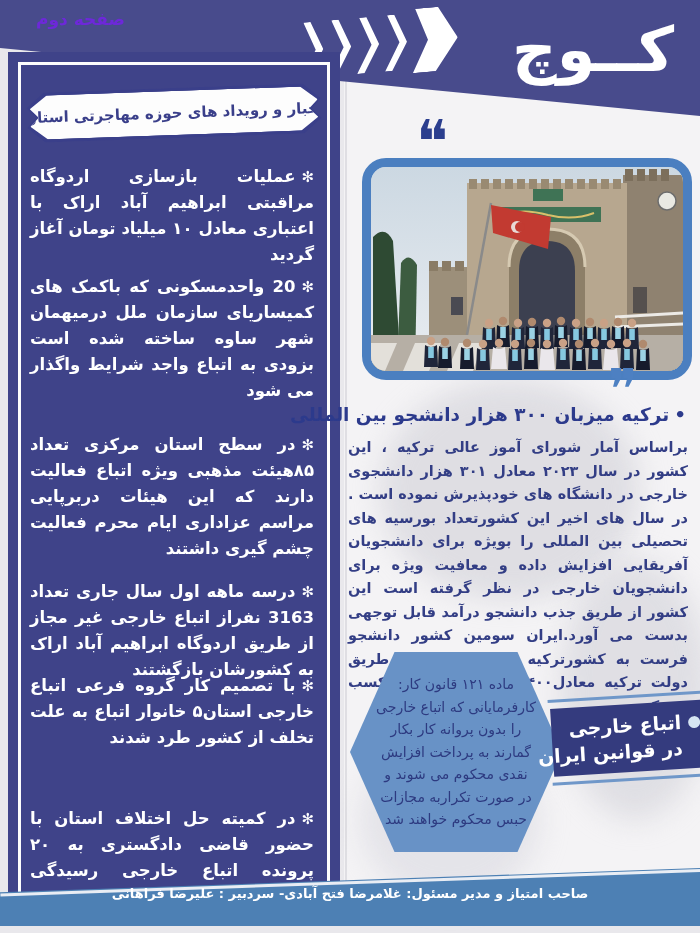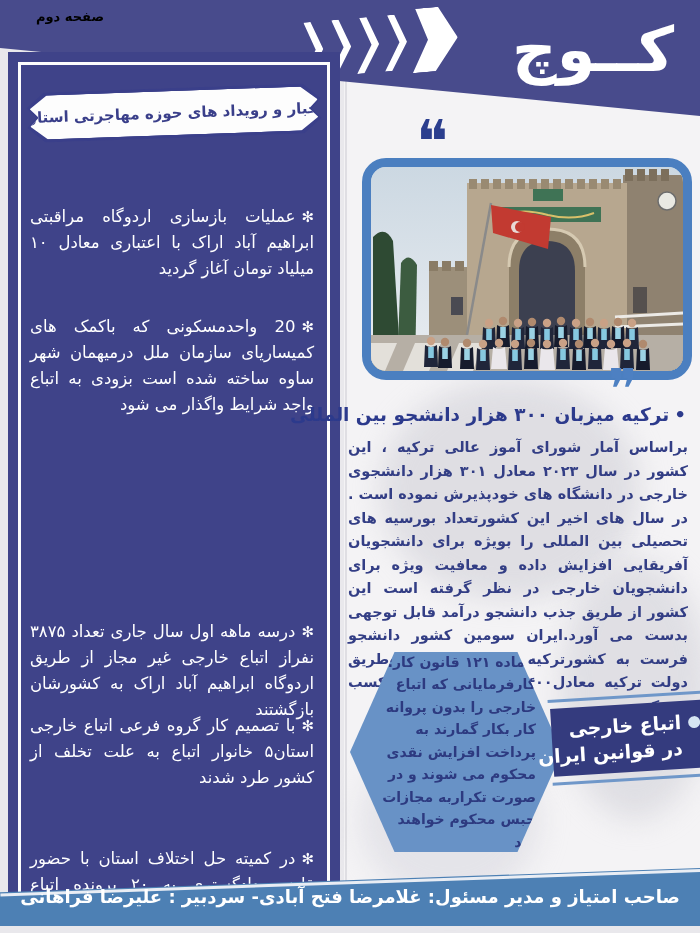--- a/index.html
+++ b/index.html
@@ -8,22 +8,22 @@
     background:#e9e8ec;
     font-family:"DejaVu Sans", sans-serif;
   }
   
   .header{
     position:absolute; left:0; top:0; width:700px; height:116px;
     background:#484b8c;
     clip-path:polygon(0 0,700px 0,700px 116px,0 48px);
   }
   .page-label{
-    position:absolute; left:36px; top:9px; color:#000000;
-    font-size:13px; font-weight:bold; direction:rtl;
+    position:absolute; left:36px; top:9px; color:#6d28d9;
+    font-size:17px; font-weight:bold; direction:rtl;
   }
   .masthead{
     position:absolute; right:12px; top:-4px; width:190px;
     color:#fff; font-size:62px; font-weight:bold; direction:rtl;
     text-align:center; line-height:108px;
   }
   .chevrons{
     position:absolute; left:302px; top:6px; width:156px; height:76px;
     display:flex; align-items:center; gap:7px;
     transform:rotate(-5deg) skewX(-7deg);
@@ -43,57 +43,57 @@
   .panel{position:absolute;left:8px;top:52px;width:332px;height:856px;background:#3f4389;}
   .panel-stroke{position:absolute;inset:10px;border:3px solid #fdfdfd;pointer-events:none;}
   .banner{position:absolute;left:50%;top:36px;transform:translateX(-50%) rotate(-2deg);
     width:294px;height:50px;background:#3a3f8a;
     clip-path:polygon(6% 0,94% 0,100% 30%,97% 50%,100% 70%,94% 100%,6% 100%,0 70%,3% 50%,0 30%);}
   .banner-inner{position:absolute;inset:3px;background:#fdfdfd;
     clip-path:polygon(6% 0,94% 0,100% 30%,97% 50%,100% 70%,94% 100%,6% 100%,0 70%,3% 50%,0 30%);
     display:flex;align-items:center;justify-content:center;
     color:#3a3f8a;font-weight:bold;font-size:15px;direction:rtl;white-space:nowrap;}
   .news-item{position:absolute;left:22px;right:26px;direction:rtl;
-    color:#fff;font-weight:normal;font-size:16.5px;line-height:26px;
-    text-align:justify;text-align-last:right;margin-top:40px;}
+    color:#fff;font-weight:bold;font-size:16.5px;line-height:26px;
+    text-align:justify;text-align-last:right;}
   .news-item .bullet{font-size:15px;margin-left:6px;}
   .ni1{top:112px}.ni2{top:222px}.ni3{top:380px}.ni4{top:527px}.ni5{top:621px}.ni6{top:754px}
   
   .quote-open{position:absolute;left:416px;top:112px;font-size:60px;line-height:60px;
     color:#2b3e8e;font-family:"DejaVu Sans",sans-serif;}
   .photo-frame{position:absolute;left:362px;top:158px;width:312px;height:204px;
     border:9px solid #4b7fc0;border-radius:24px;overflow:hidden;background:#ccd6de;}
   .quote-close{position:absolute;left:608px;top:360px;font-size:56px;line-height:60px;color:#4d80c2;}
   .headline{position:absolute;left:352px;top:404px;width:334px;direction:rtl;
     text-align:right;font-size:18.5px;font-weight:bold;color:#2c3a8c;white-space:nowrap;}
   .headline .dot{color:#2c3a8c;margin-left:5px;}
   .article-body{position:absolute;left:348px;top:436px;width:340px;direction:rtl;
     text-align:justify;text-align-last:right;font-size:14.5px;line-height:23.5px;
     font-weight:600;color:#333e85;}
   
   .hexagon{position:absolute;left:350px;top:652px;width:212px;height:200px;background:#6892c6;
     clip-path:polygon(21% 0,79% 0,100% 50%,79% 100%,21% 100%,0 50%);
     display:flex;flex-direction:column;align-items:center;justify-content:center;
     padding:6px 26px;box-sizing:border-box;direction:rtl;
-    color:#2d3a80;font-weight:bold;font-size:14px;line-height:22.5px;text-align:right;}
+    color:#2d3a80;font-weight:normal;font-size:14px;line-height:22.5px;text-align:center;}
   
   .stripe{position:absolute;left:552px;top:704px;width:158px;height:68px;background:#343b7e;
     transform:rotate(-3.5deg);}
   .stripe::before,.stripe::after{content:"";position:absolute;left:-2px;right:-2px;height:3px;background:#6f97c9;}
   .stripe::before{top:-9px}.stripe::after{bottom:-9px}
   .stripe-dot{position:absolute;right:9px;top:16px;width:12px;height:12px;border-radius:50%;background:#d5e4f2;}
   .stripe-text{position:absolute;right:28px;top:8px;left:4px;direction:rtl;text-align:right;
     color:#fff;font-weight:bold;font-size:19px;line-height:26px;white-space:nowrap;}
   
   .footer-band{position:absolute;left:0;top:868px;width:700px;height:58px;background:#4d80b4;
     clip-path:polygon(0 42%,100% 0,100% 100%,0 100%);}
   .band-line{position:absolute;top:1px;right:0;width:700px;height:2.5px;background:#e9edf4;
     transform-origin:100% 50%;transform:rotate(-2deg);}
   .footer-line{position:absolute;left:0;width:700px;text-align:center;color:#fff;
-    font-weight:bold;font-size:18px;direction:rtl;}
+    font-weight:bold;font-size:13px;direction:rtl;}
   .fl1{top:886px}.fl2{top:907px}
 </style>
 </head>
 <body>
 
 <div class="page">
 
   <div class="right-bg"></div>
   <div class="wm wm1"></div>
   <div class="wm wm2"></div>
@@ -112,21 +112,22 @@
   <div class="masthead">کــوچ</div>
 
   <div class="panel">
     <div class="panel-stroke"></div>
     <div class="banner">
       <div class="banner-inner">اخبار و رویداد های حوزه مهاجرتی استان</div>
     </div>
 
     <div class="news-item ni1"><span class="bullet">✻</span><span>عملیات بازسازی اردوگاه مراقبتی ابراهیم آباد اراک با اعتباری معادل ۱۰ میلیاد تومان آغاز گردید</span></div>
     <div class="news-item ni2"><span class="bullet">✻</span><span>20 واحدمسکونی که باکمک های کمیساریای سازمان ملل درمیهمان شهر ساوه ساخته شده است بزودی به اتباع واجد شرایط واگذار می شود</span></div>
-    <div class="news-item ni4"><span class="bullet">✻</span><span>درسه ماهه اول سال جاری تعداد ۳۸۷۵ نفراز اتباع خارجی غیر مجاز از طریق اردوگاه ابراهیم آباد اراک به کشورشان بازگشتند</span></div>
+    <div class="news-item ni3"><span class="bullet">✻</span><span>در سطح استان مرکزی تعداد ۸۵هیئت مذهبی ویژه اتباع فعالیت دارند که این هیئات دربرپایی مراسم عزاداری ایام محرم فعالیت چشم گیری داشتند</span></div>
+    <div class="news-item ni4"><span class="bullet">✻</span><span>درسه ماهه اول سال جاری تعداد 3163 نفراز اتباع خارجی غیر مجاز از طریق اردوگاه ابراهیم آباد اراک به کشورشان بازگشتند</span></div>
     <div class="news-item ni5"><span class="bullet">✻</span><span>با تصمیم کار گروه فرعی اتباع خارجی استان۵ خانوار اتباع به علت تخلف از کشور طرد شدند</span></div>
     <div class="news-item ni6"><span class="bullet">✻</span><span>در کمیته حل اختلاف استان با حضور قاضی دادگستری به ۲۰ پرونده اتباع خارجی رسیدگی گردید.</span></div>
   </div>
 
   <div class="quote-open">❝</div>
   <div class="photo-frame">
     <svg width="312" height="204" viewBox="0 0 312 204" xmlns="http://www.w3.org/2000/svg">
       <defs>
         <linearGradient id="sky" x1="0" y1="0" x2="0" y2="1">
           <stop offset="0" stop-color="#ccd8e2"></stop>

